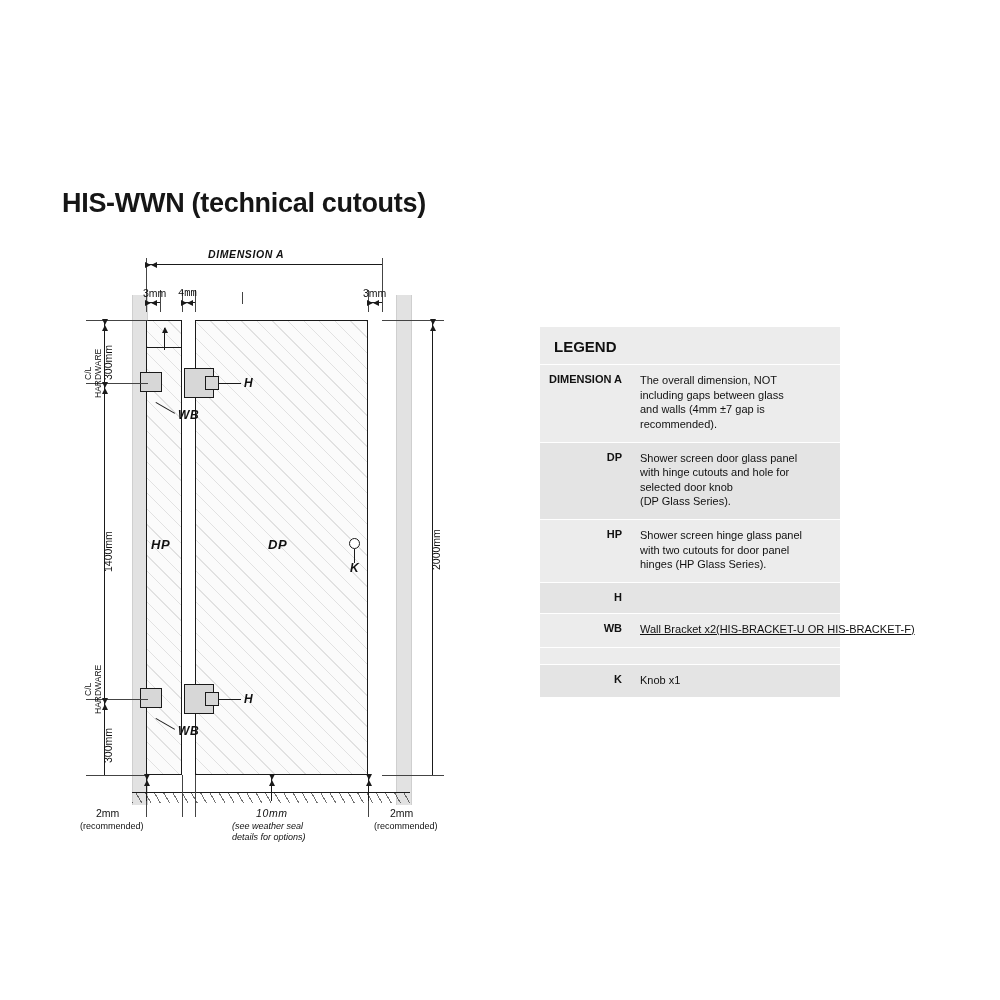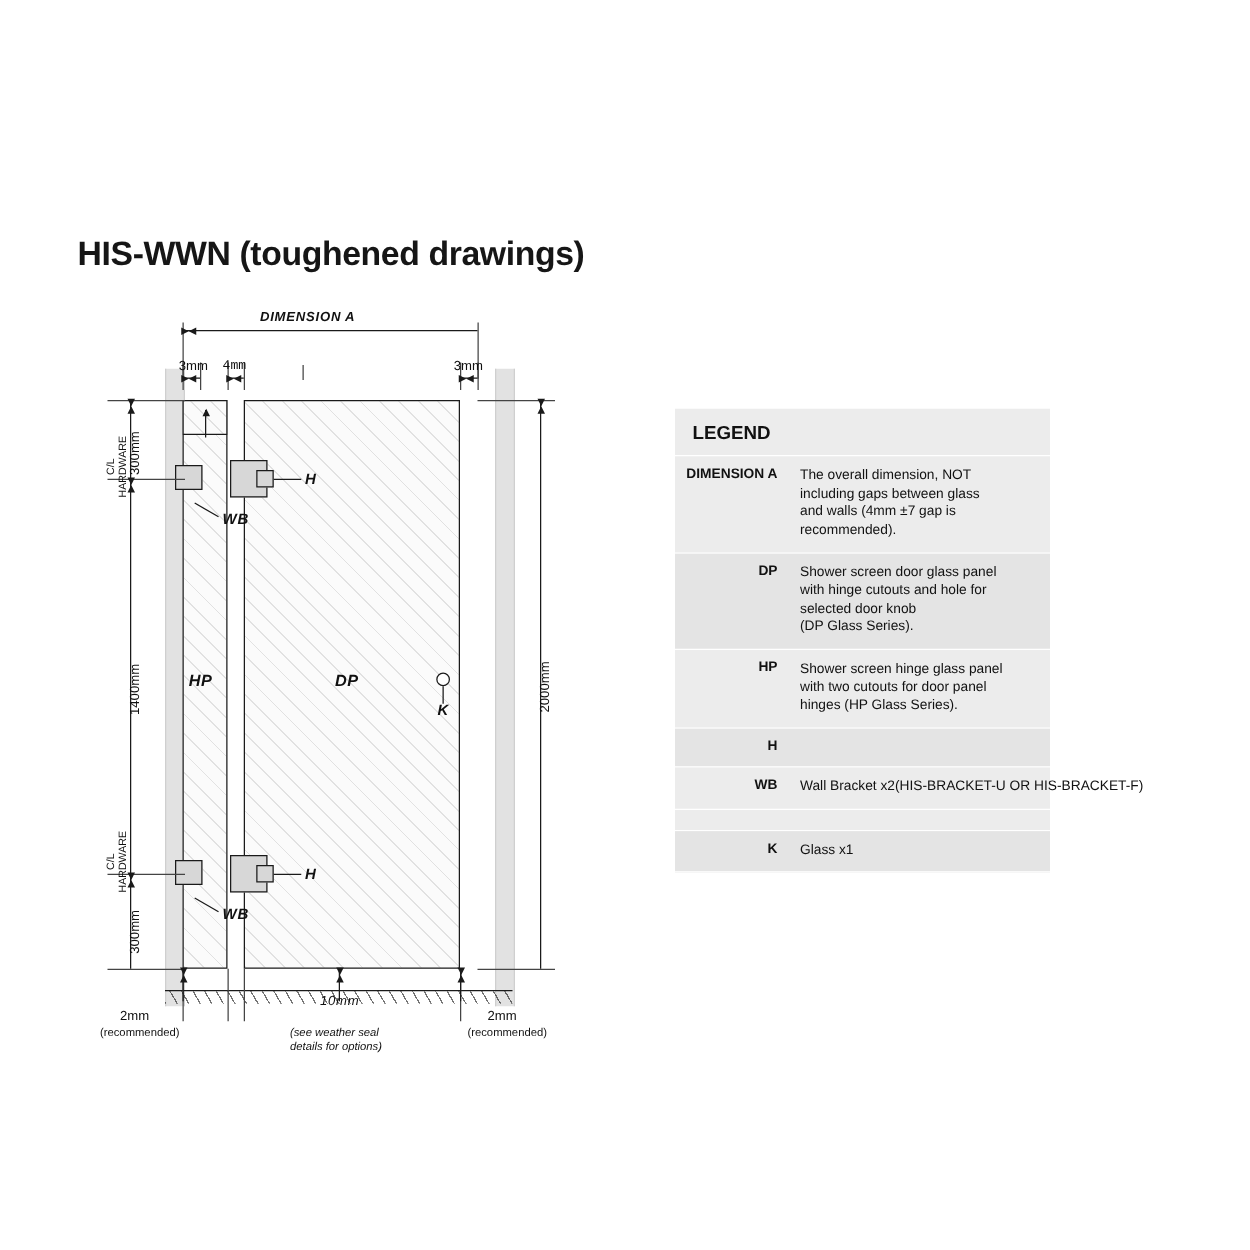--- a/index.html
+++ b/index.html
@@ -181,39 +181,40 @@
     font-size: 11px;
   }
   .legend-val {
     padding: 8px 8px 10px 8px;
     line-height: 1.33;
     font-size: 11px;
     white-space: pre-line;
   }
   .legend-val.wide {
     white-space: nowrap;
+    text-decoration: underline;
   }
   .legend-note {
     padding: 12px 10px 6px 10px;
     font-size: 9.5px;
     font-style: italic;
     text-align: center;
     background: #ffffff;
     color: #111;
   }
   .legend-spacer {
     height: 16px;
     background: #ececec;
     border-bottom: 1px solid #ffffff;
   }
 </style>
 </head>
 <body>
 
-<div id="page-title">HIS-WWN (toughened drawings)</div>
+<div id="page-title">HIS-WWN (technical cutouts)</div>
 
 <div class="drawing">
 
   <div class="wallband" style="left:72px; top:45px; width:14px; height:510px;"></div>
   <div class="wallband" style="left:336px; top:45px; width:14px; height:510px;"></div>
 
   <div class="line-v line-thin" style="left:86px; top:8px; height:45px;"></div>
   <div class="line-v line-thin" style="left:322px; top:8px; height:45px;"></div>
   <div class="line-h arrow-l arrow-r" style="left:86px; top:14px; width:236px;"></div>
   <div class="lbl lbl-it" style="left:148px; top:-2px;">DIMENSION A</div>
@@ -293,21 +294,21 @@
   <div class="line-v line-thin" style="left:135px; top:525px; height:42px;"></div>
   <div class="line-v line-thin" style="left:308px; top:525px; height:42px;"></div>
 
   <div class="line-v arrow-up arrow-dn" style="left:86px; top:525px; height:26px;"></div>
   <div class="line-v arrow-up arrow-dn" style="left:211px; top:525px; height:26px;"></div>
   <div class="line-v arrow-up arrow-dn" style="left:308px; top:525px; height:26px;"></div>
 
   <div class="lbl lbl-b" style="left:36px; top:557px;">2mm</div>
   <div class="lbl" style="left:20px; top:571px; font-size:9px;">(recommended)</div>
 
-  <div class="lbl lbl-b lbl-it" style="left:196px; top:545px;">10mm</div>
+  <div class="lbl lbl-b lbl-it" style="left:196px; top:557px;">10mm</div>
   <div class="lbl" style="left:172px; top:571px; font-size:9px; font-style:italic; line-height:1.25;">(see weather seal<br>details for options)</div>
 
   <div class="lbl lbl-b" style="left:330px; top:557px;">2mm</div>
   <div class="lbl" style="left:314px; top:571px; font-size:9px;">(recommended)</div>
 </div>
 
 <div class="legend">
   <div class="legend-title">LEGEND</div>
 
   <div class="legend-row">
@@ -339,16 +340,16 @@
 
   <div class="legend-row">
     <div class="legend-key">WB</div>
     <div class="legend-val wide">Wall Bracket x2(HIS-BRACKET-U OR HIS-BRACKET-F)</div>
   </div>
 
   <div class="legend-spacer"></div>
 
   <div class="legend-row alt">
     <div class="legend-key">K</div>
-    <div class="legend-val">Glass x1</div>
+    <div class="legend-val">Knob x1</div>
   </div>
 
 </div>
 
 </body></html>

